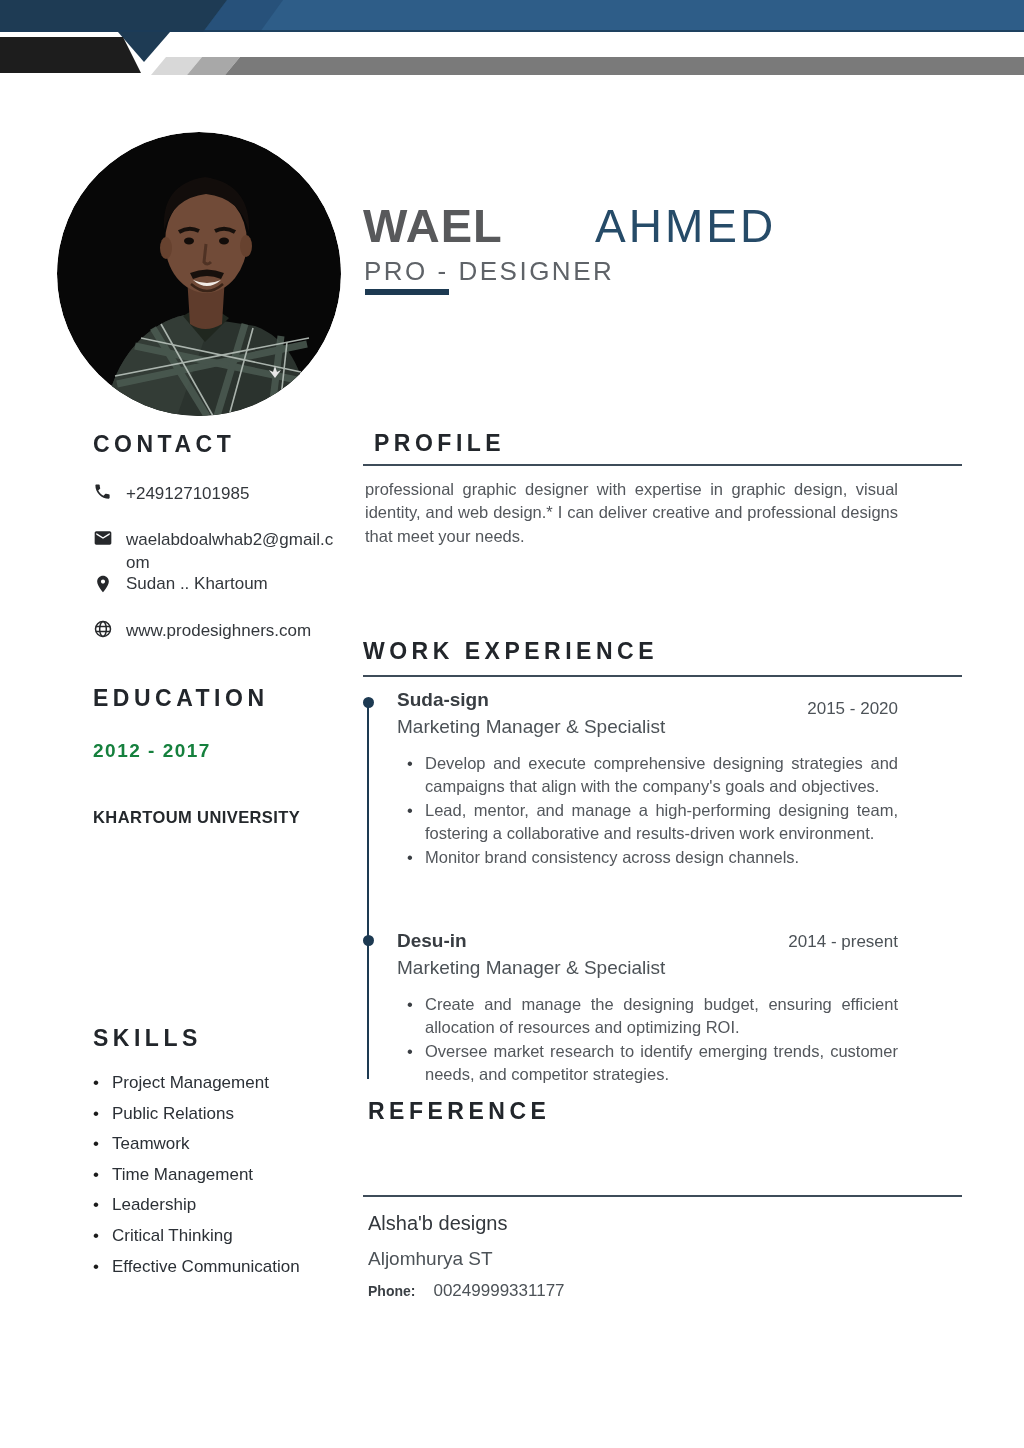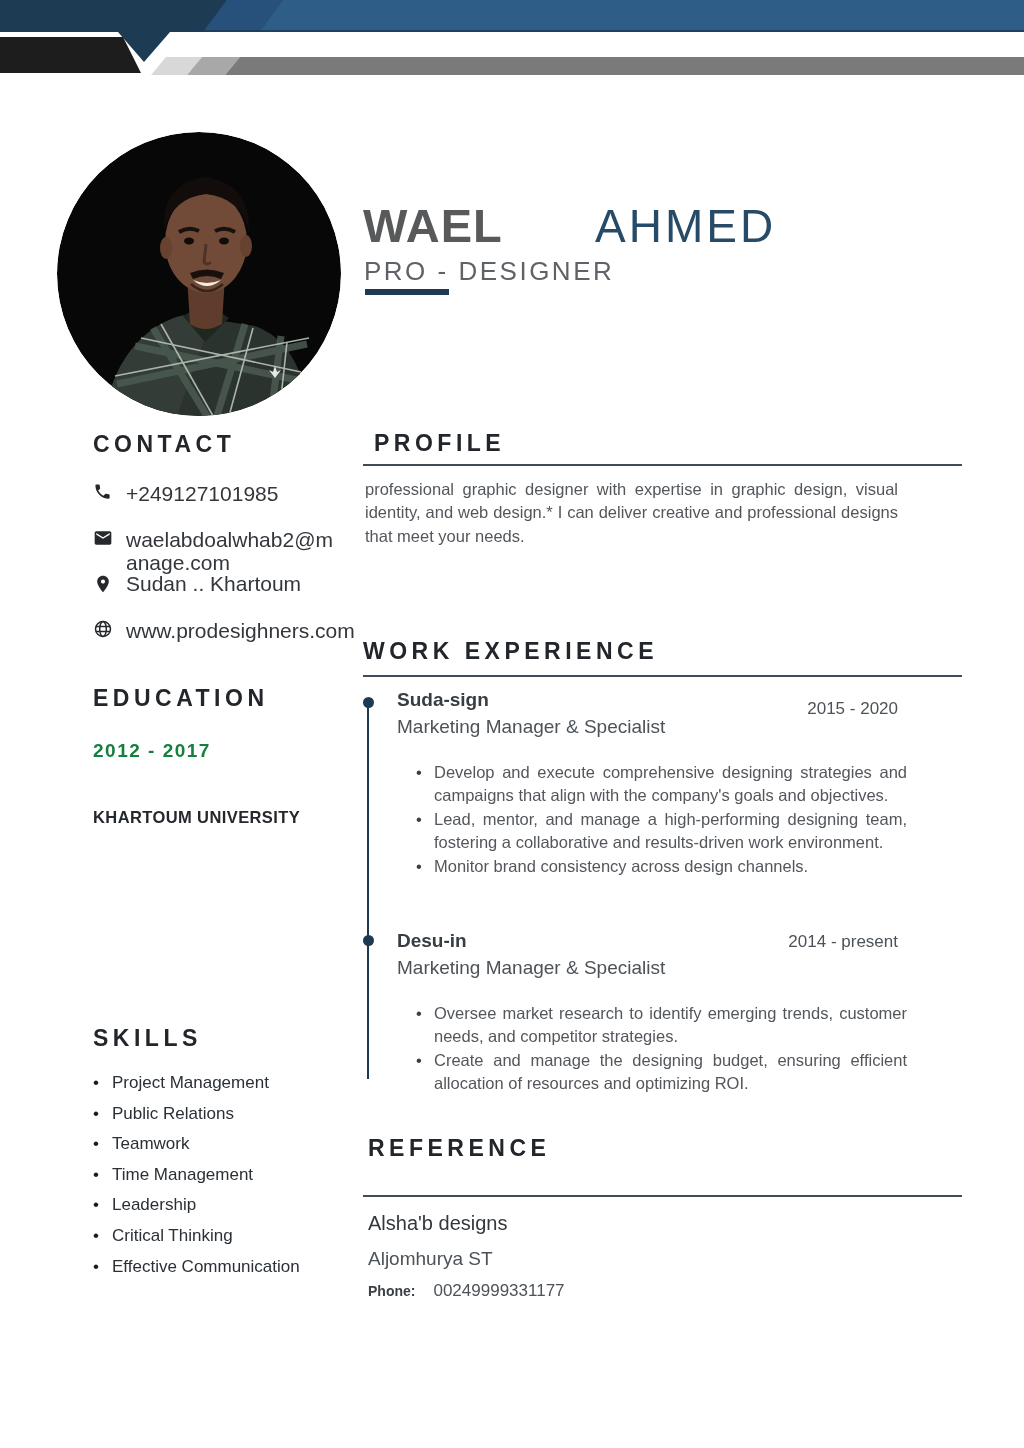--- a/index.html
+++ b/index.html
@@ -37,21 +37,21 @@
   .title-underline{left:365px;top:289px;width:84px;height:6px;background:#1d3a52;}
 
   
   .sec-heading{font-size:23px;font-weight:700;letter-spacing:4.5px;color:#22262b;line-height:1.2;white-space:nowrap;}
   .rule{height:2px;background:#3e4c59;}
 
   
   .contact-heading{left:93px;top:431px;}
   .contact-row{left:93px;width:250px;}
   .contact-row .c-icon{position:absolute;left:0;top:0;width:20px;height:22px;color:#26282b;}
-  .contact-row .c-text{position:absolute;left:33px;top:0;font-size:21px;line-height:23px;color:#33373c;}
+  .contact-row .c-text{position:absolute;left:33px;top:0;font-size:17px;line-height:23px;color:#33373c;}
   .row-phone{top:482px;}
   .row-email{top:528px;}
   .row-email .c-text{width:212px;word-break:break-all;}
   .row-location{top:572px;}
   .row-globe{top:619px;}
 
   .education-heading{left:93px;top:685px;}
   .edu-period{left:93px;top:740px;font-size:19px;font-weight:700;letter-spacing:1.5px;color:#15803d;}
   .edu-school{left:93px;top:808px;font-size:16.5px;font-weight:700;letter-spacing:.4px;color:#24282c;}
 
@@ -76,27 +76,27 @@
   .job-company{font-size:19px;font-weight:700;color:#383d42;line-height:1.2;}
   .job-dates{font-size:17px;color:#4c5257;line-height:1.2;}
   .job-role{font-size:19px;font-weight:400;color:#4c5257;line-height:1.2;}
   .job1-company{left:397px;top:689px;}
   .job1-dates{right:126px;top:699px;}
   .job1-role{left:397px;top:716px;}
   .job2-company{left:397px;top:930px;}
   .job2-dates{right:126px;top:932px;}
   .job2-role{left:397px;top:957px;}
 
-  .exp-bullets{margin:9px;padding:0;list-style:none;width:499px;}
+  .exp-bullets{margin:0;padding:0;list-style:none;width:499px;}
   .bullets-1{left:399px;top:752px;}
   .bullets-2{left:399px;top:993px;}
   .exp-bullets li{position:relative;padding-left:26px;font-size:16.5px;line-height:23.4px;text-align:justify;color:#53575c;}
   .exp-bullets li::before{content:"•";position:absolute;left:8px;top:0;color:#3a3e43;}
 
-  .reference-heading{left:368px;top:1135px;}
+  .reference-heading{left:368px;top:1098px;}
   .rule-reference{left:363px;top:1195px;width:599px;}
   .ref-name{left:368px;top:1212px;font-size:20px;font-weight:400;color:#33383d;}
   .ref-address{left:368px;top:1248px;font-size:19px;color:#4c5257;}
   .ref-phone{left:368px;top:1281px;font-size:17px;color:#4c5257;}
   .ref-phone .ph-label{font-size:14px;font-weight:700;color:#3a3f44;margin-right:18px;}
 </style>
 </head>
 <body>
 
 <div class="abs band">
@@ -183,21 +183,21 @@
   </span>
   <span class="c-text">+249127101985</span>
 </div>
 
 <div class="abs contact-row row-email">
   <span class="c-icon">
     <svg width="20" height="20" viewBox="0 0 24 24">
         <path fill="currentColor" d="M20 4H4c-1.1 0-1.99.9-1.99 2L2 18c0 1.1.9 2 2 2h16c1.1 0 2-.9 2-2V6c0-1.1-.9-2-2-2zm0 4l-8 5-8-5V6l8 5 8-5v2z"></path>
       </svg>
   </span>
-  <span class="c-text">waelabdoalwhab2@manage.com</span>
+  <span class="c-text">waelabdoalwhab2@gmail.com</span>
 </div>
 
 <div class="abs contact-row row-location">
   <span class="c-icon">
     <svg width="20" height="24" viewBox="0 0 24 24">
         <path fill="currentColor" d="M12 2C8.13 2 5 5.13 5 9c0 5.25 7 13 7 13s7-7.75 7-13c0-3.87-3.13-7-7-7zm0 9.5c-1.38 0-2.5-1.12-2.5-2.5S10.62 6.5 12 6.5s2.5 1.12 2.5 2.5-1.12 2.5-2.5 2.5z"></path>
       </svg>
   </span>
   <span class="c-text">Sudan .. Khartoum</span>
 </div>
@@ -245,22 +245,22 @@
 <ul class="abs exp-bullets bullets-1">
   <li>Develop and execute comprehensive designing strategies and campaigns that align with the company's goals and objectives.</li>
   <li>Lead, mentor, and manage a high-performing designing team, fostering a collaborative and results-driven work environment.</li>
   <li>Monitor brand consistency across design channels.</li>
 </ul>
 
 <div class="abs job-company job2-company">Desu-in</div>
 <div class="abs job-dates job2-dates">2014 - present</div>
 <div class="abs job-role job2-role">Marketing Manager &amp; Specialist</div>
 <ul class="abs exp-bullets bullets-2">
+  <li>Create and manage the designing budget, ensuring efficient allocation of resources and optimizing ROI.</li>
   <li>Oversee market research to identify emerging trends, customer needs, and competitor strategies.</li>
-  <li>Create and manage the designing budget, ensuring efficient allocation of resources and optimizing ROI.</li>
 </ul>
 
 <div class="abs sec-heading reference-heading">REFERENCE</div>
 <div class="abs rule rule-reference"></div>
 <div class="abs ref-name">Alsha'b designs</div>
 <div class="abs ref-address">Aljomhurya ST</div>
 <div class="abs ref-phone">
   <span class="ph-label">Phone:</span><span>00249999331177</span>
 </div>
 

